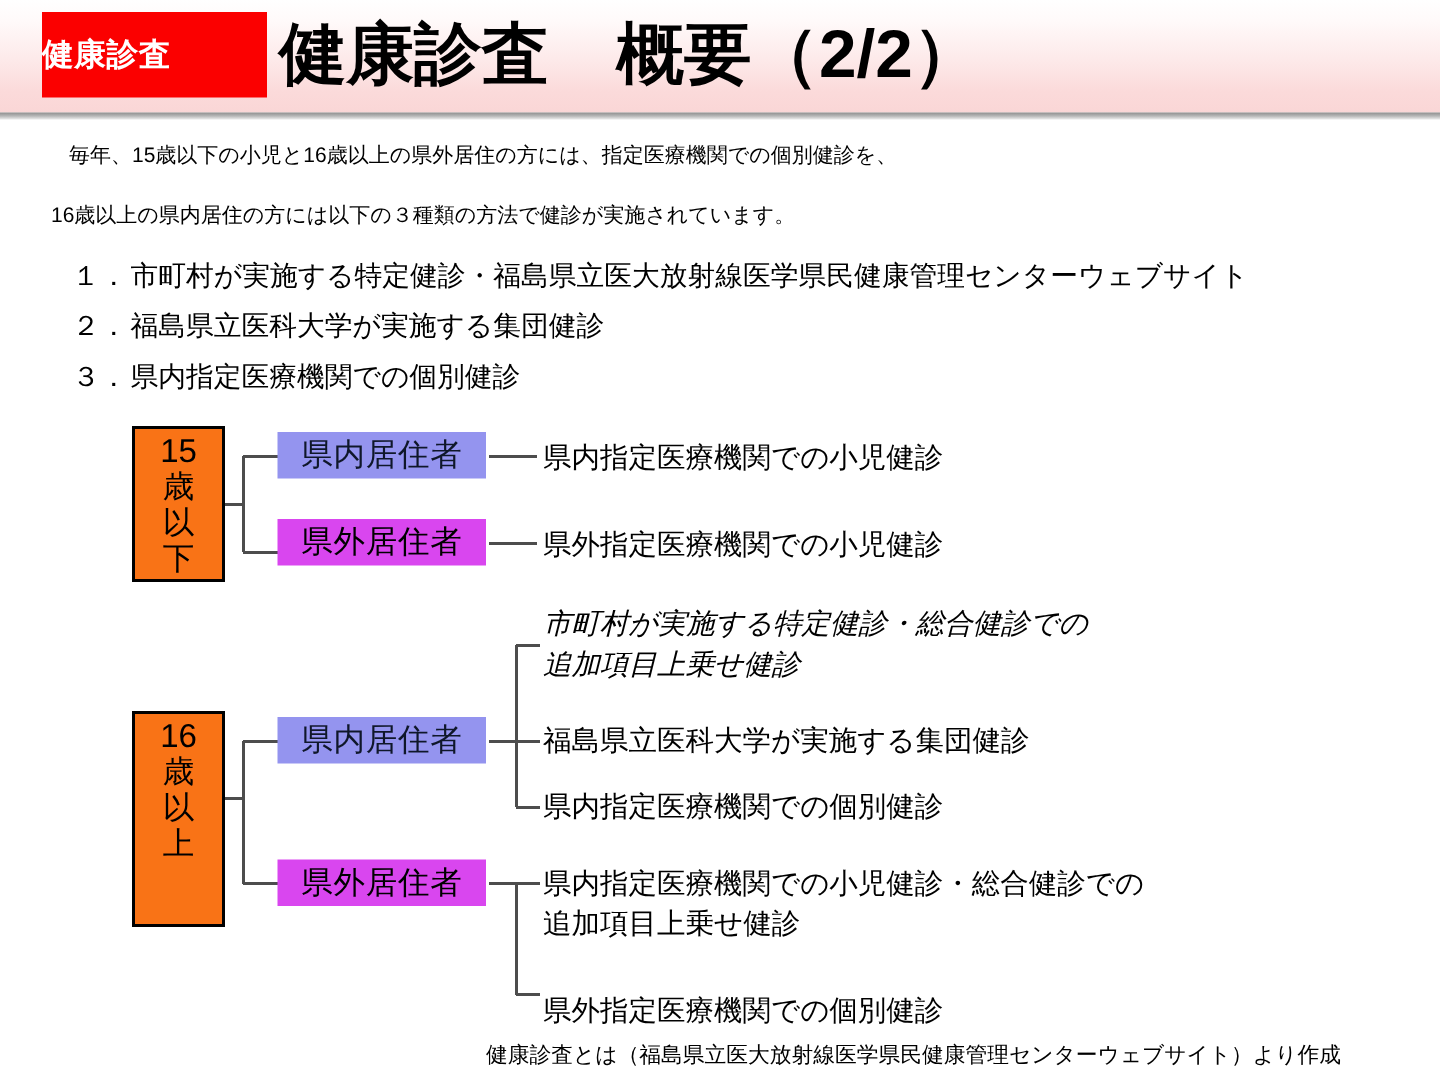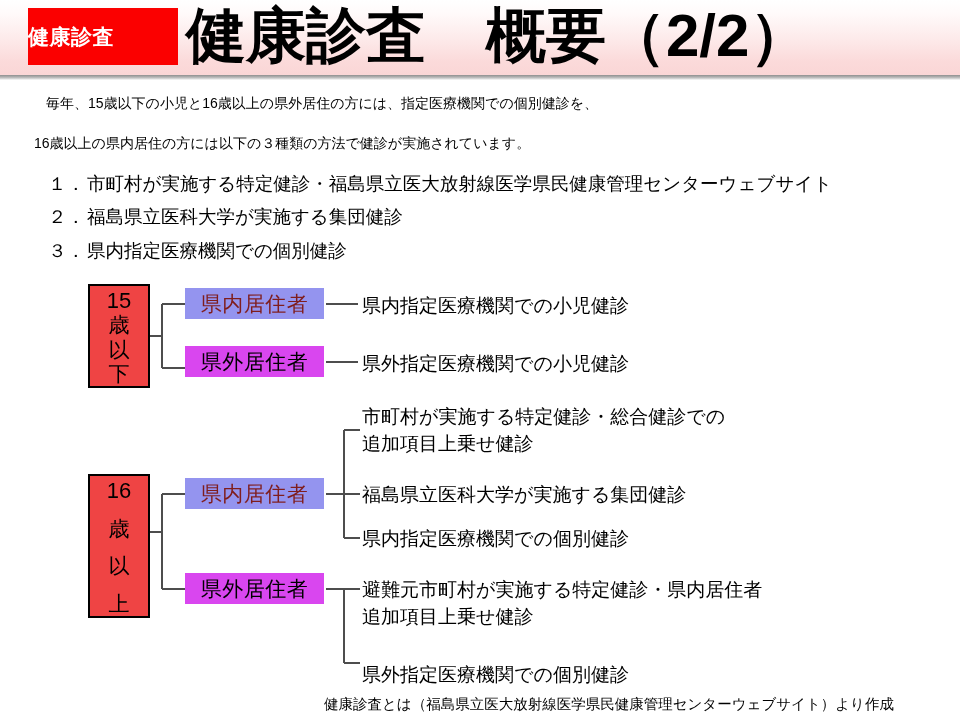--- a/index.html
+++ b/index.html
@@ -49,21 +49,21 @@
     color: #ffffff;
     font-size: 21px;
     font-weight: bold;
     letter-spacing: 0.5px;
     line-height: 1;
     white-space: nowrap;
   }
   #header-title {
     position: absolute;
     left: 186px; top: 3px;
-    font-size: 60px;
+    font-size: 45px;
     font-weight: bold;
     line-height: 66px;
     white-space: nowrap;
     letter-spacing: 0px;
   }
 
   
   .intro-line {
     position: absolute;
     font-size: 14px;
@@ -97,26 +97,26 @@
   #connectors {
     position: absolute;
     left: 0; top: 0;
     width: 960px; height: 720px;
     pointer-events: none;
   }
 
   .age-box {
     position: absolute;
     border: 2px solid #000000;
-    background: #ef4444;
+    background: #f97316;
     box-sizing: border-box;
     display: flex;
     flex-direction: column;
     align-items: center;
-    justify-content: space-between;
+    justify-content: flex-start;
     padding-top: 2px;
   }
   .age-num {
     font-size: 22px;
     line-height: 25px;
   }
   .age-char {
     font-size: 21px;
     line-height: 24px;
   }
@@ -129,21 +129,21 @@
     display: flex;
     align-items: center;
     justify-content: center;
     font-size: 21px;
     line-height: 1;
     white-space: nowrap;
     letter-spacing: 0.5px;
   }
   .chip-in {
     background: #9494ef;
-    color: #7f1d1d;
+    color: #0f172a;
   }
   .chip-out {
     background: #d946ef;
     color: #000000;
   }
   #chip-u15-in  { left: 185px; top: 288px; width: 139px; height: 31px; }
   #chip-u15-out { left: 185px; top: 346px; width: 139px; height: 31px; }
   #chip-o16-in  { left: 185px; top: 478px; width: 139px; height: 31px; }
   #chip-o16-out { left: 185px; top: 573px; width: 139px; height: 31px; }
 
@@ -246,31 +246,31 @@
   <div class="age-box" id="age-box-over16">
     <span class="age-num">16</span>
     <span class="age-char">歳</span>
     <span class="age-char">以</span>
     <span class="age-char">上</span>
   </div>
 
   <div class="resident-chip chip-in" id="chip-o16-in">県内居住者</div>
   <div class="resident-chip chip-out" id="chip-o16-out">県外居住者</div>
 
-  <div class="branch-text" id="branch-o16-a-text" style="top: 403px;">
+  <div class="branch-text" id="branch-o16-a-text" style="top: 403px; font-style: italic;">
     <span class="l1">市町村が実施する特定健診・総合健診での</span>
     <span class="l2">追加項目上乗せ健診</span>
   </div>
 
   <div class="branch-text" id="branch-o16-c-text" style="top: 481px;">福島県立医科大学が実施する集団健診</div>
 
   <div class="branch-text" id="branch-o16-d-text" style="top:525px;">県内指定医療機関での個別健診</div>
 
   <div class="branch-text" id="branch-o16-b-text" style="top: 576px;">
-    <span class="l1">避難元市町村が実施する特定健診・県内居住者</span>
+    <span class="l1">県内指定医療機関での小児健診・総合健診での</span>
     <span class="l2">追加項目上乗せ健診</span>
   </div>
 
   <div class="branch-text" id="branch-o16-e-text" style="top: 650px; margin-top: 11px;">県外指定医療機関での個別健診</div>
 
 </div>
 
 <div id="footer-note">健康診査とは（福島県立医大放射線医学県民健康管理センターウェブサイト）より作成</div>
 
 </body></html>

